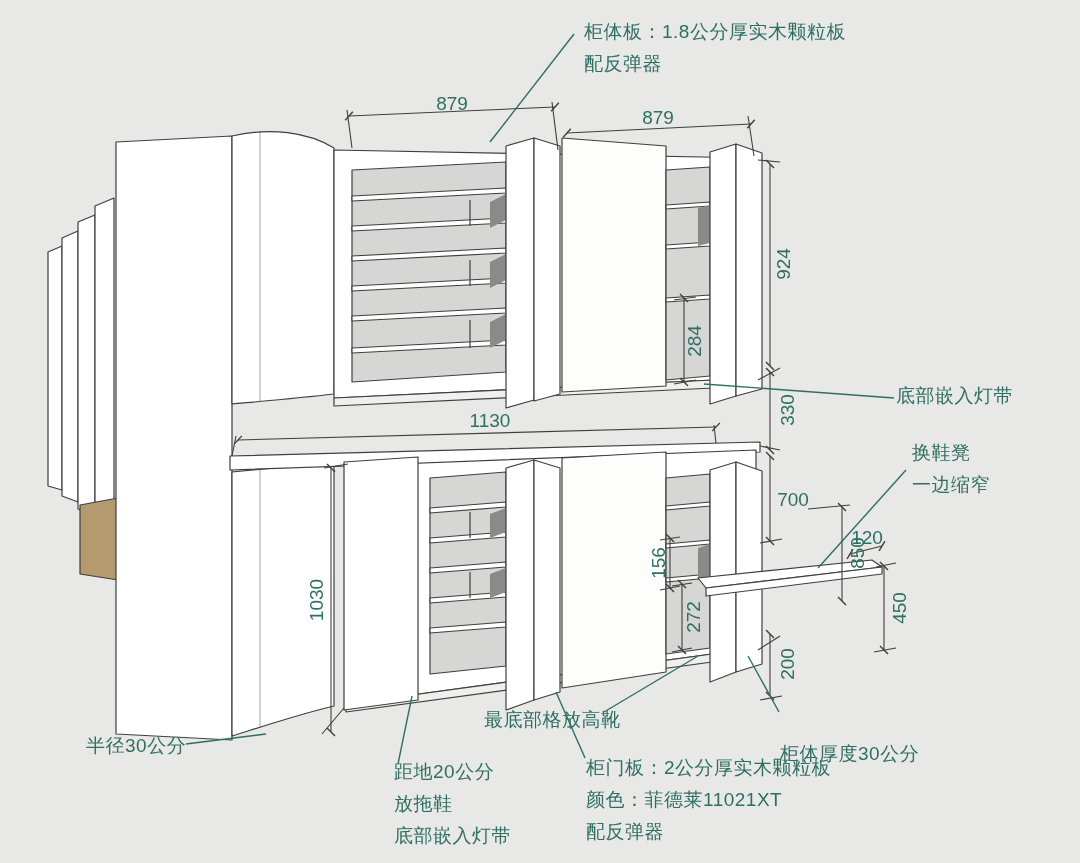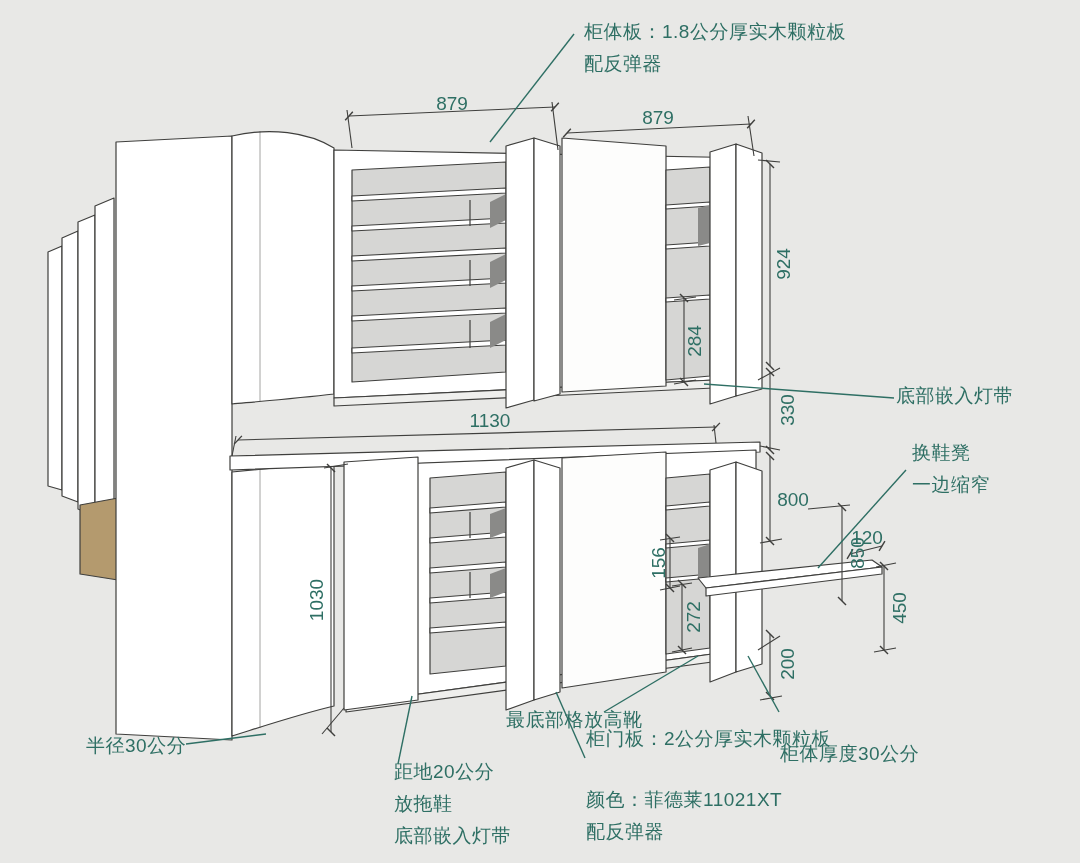--- a/index.html
+++ b/index.html
@@ -161,36 +161,36 @@
       <path d="M585,758 L556,692"></path>
     </g>
   </svg>
 
   <div class="ann" style="left:584px;top:22px">柜体板：1.8公分厚实木颗粒板</div>
   <div class="ann" style="left:584px;top:54px">配反弹器</div>
   <div class="ann" style="left:896px;top:386px">底部嵌入灯带</div>
   <div class="ann" style="left:912px;top:443px">换鞋凳</div>
   <div class="ann" style="left:912px;top:475px">一边缩窄</div>
   <div class="ann" style="left:780px;top:744px">柜体厚度30公分</div>
-  <div class="ann" style="left:506px;top:710px">最底部格放高靴</div>
+  <div class="ann" style="left:484px;top:710px">最底部格放高靴</div>
   <div class="ann" style="left:86px;top:736px">半径30公分</div>
   <div class="ann" style="left:394px;top:762px">距地20公分</div>
   <div class="ann" style="left:394px;top:794px">放拖鞋</div>
   <div class="ann" style="left:394px;top:826px">底部嵌入灯带</div>
-  <div class="ann" style="left:586px;top:729px">柜门板：2公分厚实木颗粒板</div>
+  <div class="ann" style="left:586px;top:758px">柜门板：2公分厚实木颗粒板</div>
   <div class="ann" style="left:586px;top:790px">颜色：菲德莱11021XT</div>
   <div class="ann" style="left:586px;top:822px">配反弹器</div>
 
   <div class="dim ctr" style="left:452px;top:103px">879</div>
   <div class="dim ctr" style="left:658px;top:117px">879</div>
   <div class="dim rot" style="left:783px;top:264px">924</div>
   <div class="dim rot" style="left:694px;top:341px">284</div>
   <div class="dim rot" style="left:787px;top:410px">330</div>
   <div class="dim ctr" style="left:490px;top:420px">1130</div>
-  <div class="dim ctr" style="left:793px;top:499px">800</div>
+  <div class="dim ctr" style="left:793px;top:499px">700</div>
   <div class="dim rot" style="left:857px;top:553px">850</div>
   <div class="dim ctr" style="left:867px;top:537px">120</div>
   <div class="dim rot" style="left:658px;top:563px">156</div>
   <div class="dim rot" style="left:899px;top:608px">450</div>
   <div class="dim rot" style="left:693px;top:617px">272</div>
   <div class="dim rot" style="left:787px;top:664px">200</div>
   <div class="dim rot" style="left:316px;top:600px">1030</div>
 
 </div>
 

